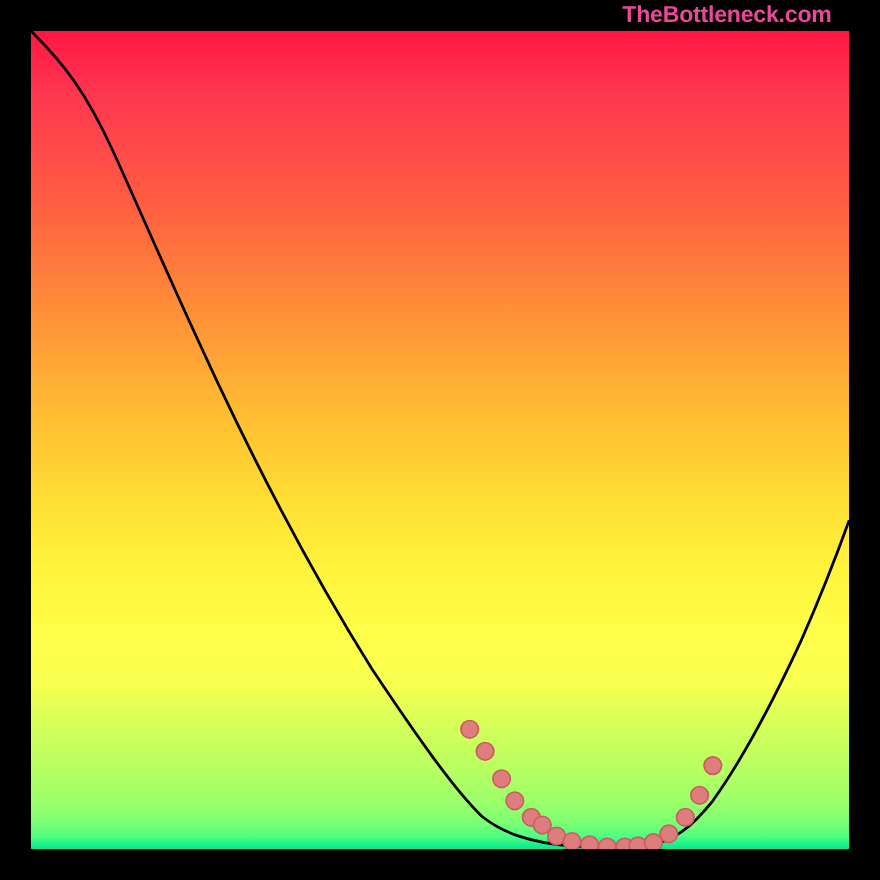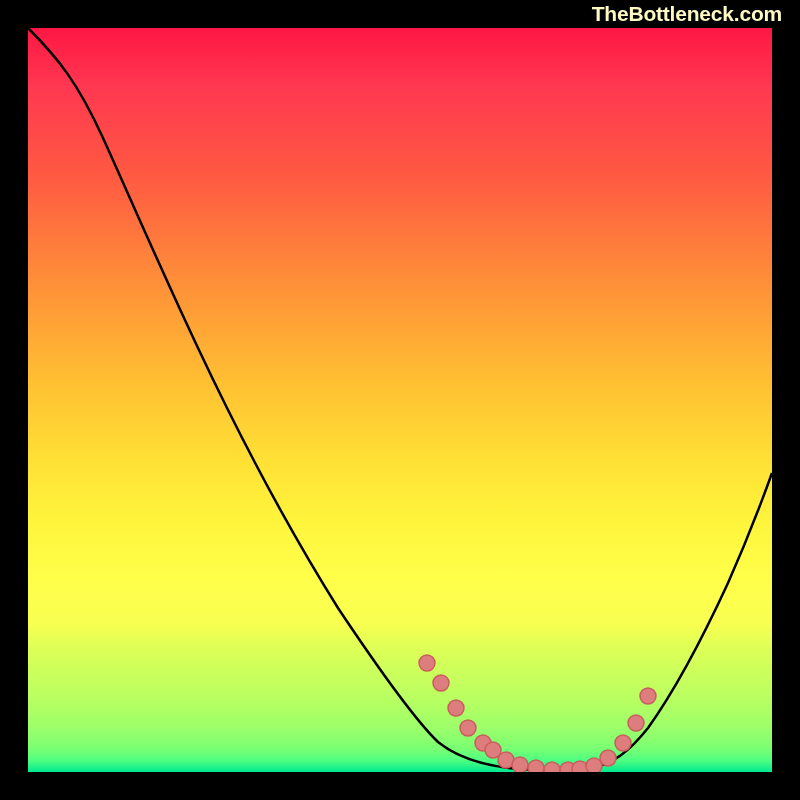--- a/index.html
+++ b/index.html
@@ -35,24 +35,24 @@
       #9cff6a 94%,
       #8cff6e 95.5%,
       #76ff74 97%,
       #4cff82 98.5%,
       #00e890 100%
     );
   }
   .watermark {
     position: absolute;
     top: 2px;
-    right: 18px;
+    right: 44px;
     font-size: 21px;
     font-weight: bold;
-    color: #fef9c3;
+    color: #ec4899;
     letter-spacing: -0.2px;
   }
   svg.curve {
     position: absolute;
     top: 28px; left: 28px;
     width: 744px; height: 744px;
     overflow: visible;
   }
 </style>
 </head>

